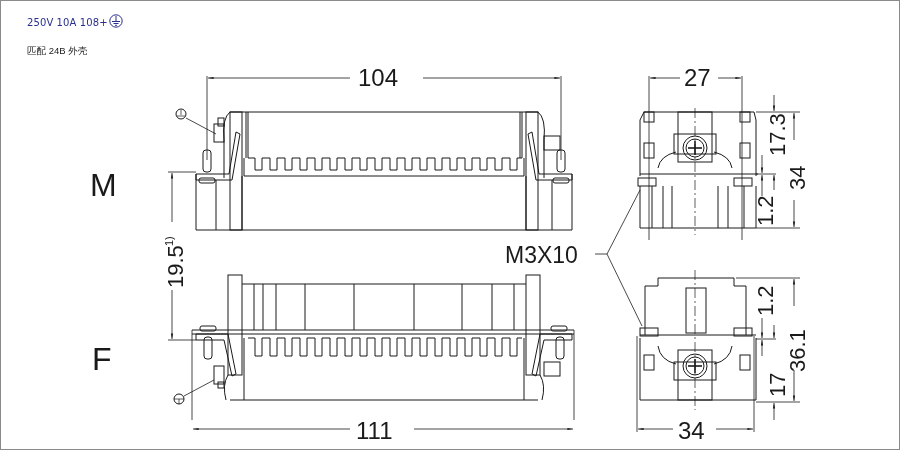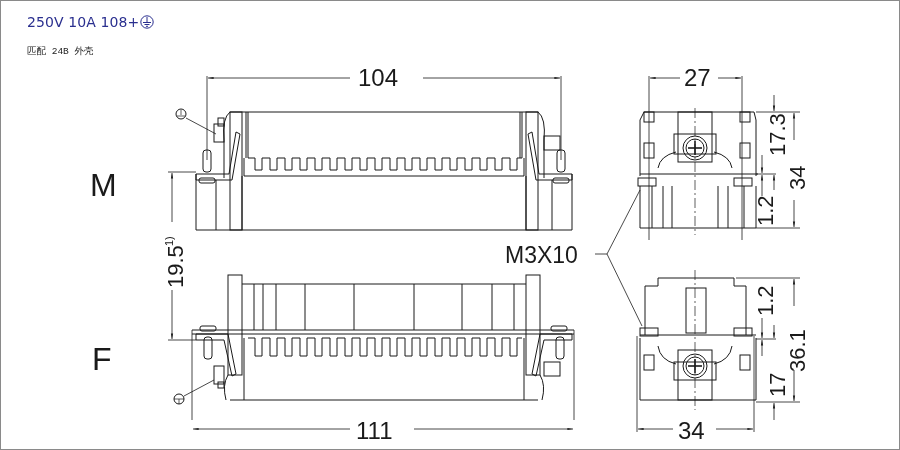--- a/index.html
+++ b/index.html
@@ -1,19 +1,19 @@
 <!DOCTYPE html>
 <html><head>
 <meta charset="utf-8">
 <style>
   html, body { margin:0; padding:0; background:#ffffff; }
   body { width:900px; height:450px; position:relative; overflow:hidden; font-family:"Liberation Sans", sans-serif; }
   .frame { position:absolute; left:0; top:0; width:898px; height:448px; border:1px solid #8a8a8a; box-sizing:content-box; }
-  .title { position:absolute; left:27px; top:14px; font-size:14px; color:#2a2f8f; font-family:"DejaVu Sans", sans-serif; letter-spacing:0.1px; }
-  .subtitle { position:absolute; left:27px; top:45px; font-size:9.5px; color:#222; font-family:Liberation Mono, monospace; }
+  .title { position:absolute; left:27px; top:14px; font-size:10px; color:#2a2f8f; font-family:"DejaVu Sans", sans-serif; letter-spacing:0.1px; }
+  .subtitle { position:absolute; left:27px; top:45px; font-size:9.5px; color:#222; font-family:Liberation Sans, sans-serif; }
   svg.drawing { position:absolute; left:0; top:0; }
   .dimtxt { font-family:"Liberation Sans", sans-serif; fill:#1a1a1a; }
 </style>
 </head>
 <body>
 
 <div class="frame"></div>
 
 <div class="title">
   <span>250V 10A 108+</span><svg width="14" height="14" viewBox="0 0 14 14" style="vertical-align:-2px;margin-left:1px">

